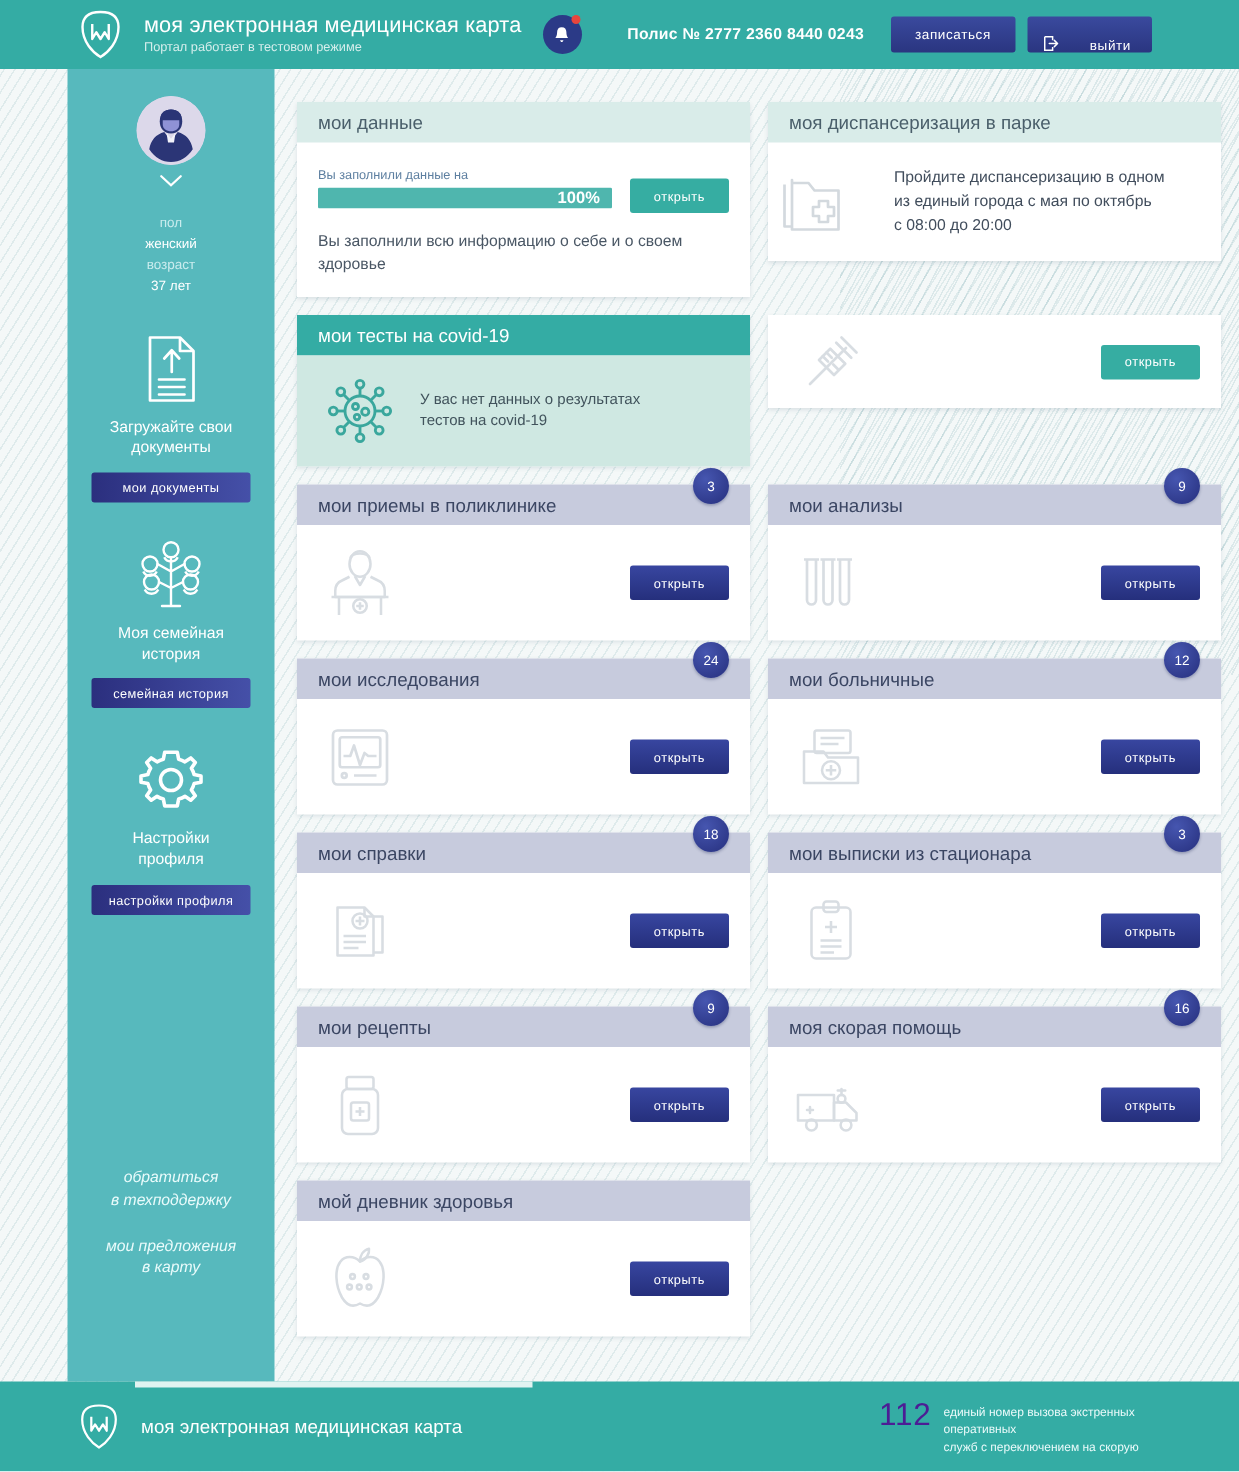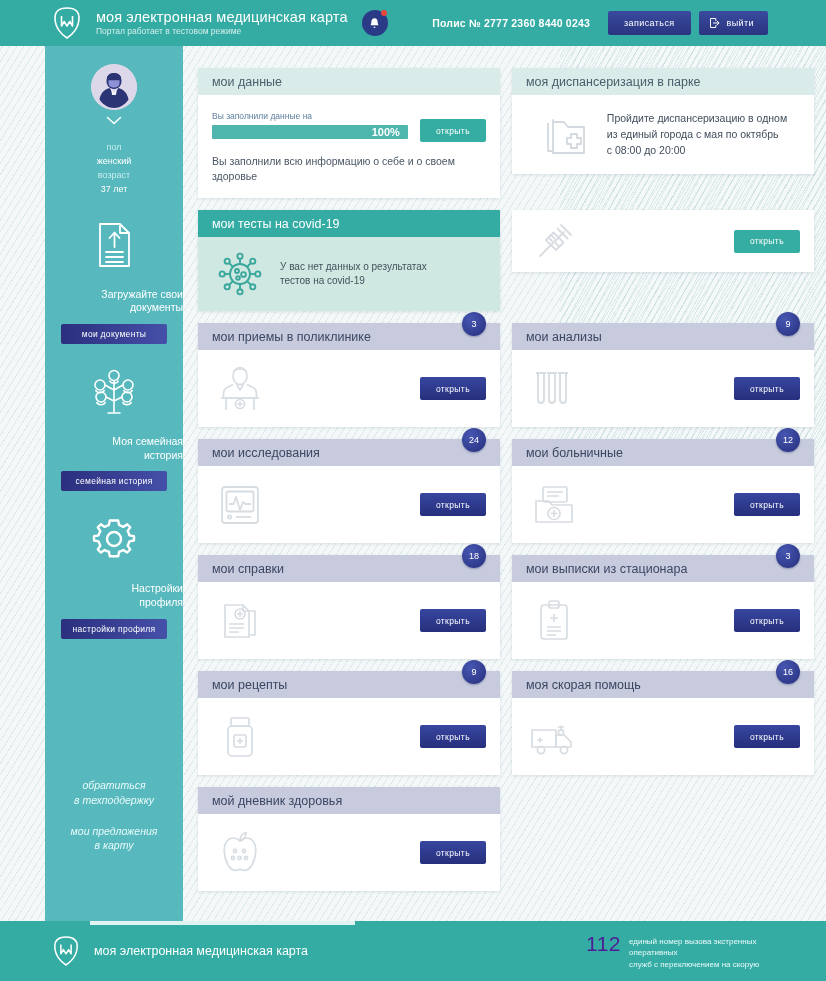--- a/index.html
+++ b/index.html
@@ -48,40 +48,40 @@
   }
   .bell-dot { position: absolute; right: 1px; top: 0px; width: 6px; height: 6px; border-radius: 50%; background: #e8453c; }
   .hdr-right { margin-left: auto; display: flex; align-items: center; margin-right: 58px; }
   .policy { font-size: 10.5px; font-weight: bold; color: #ffffff; letter-spacing: .2px; margin-right: 18px; }
   .btn-hdr {
     height: 24px; border: none; border-radius: 2px; color: #fff;
     font-size: 9px; font-family: inherit; letter-spacing: .4px; cursor: pointer;
     background: linear-gradient(180deg, #3a4a9e 0%, #2a3580 100%);
     display: flex; align-items: center; justify-content: center; padding: 0 16px;
   }
-  .btn-hdr.logout { margin-left: 8px; padding: 0 14px 0 10px; gap: 6px; }
+  .btn-hdr.logout { margin-left: 8px; padding: 0 14px 0 10px; gap: 20px; align-items: flex-end; }
 
   
   .sidebar {
     position: absolute; left: 45px; top: 46px; width: 138px; height: 875px;
     background: #57b9bd; z-index: 3; text-align: center; color: #ffffff;
   }
   .avatar {
     width: 46px; height: 46px; border-radius: 50%; background: #dcd7ea;
     margin: 18px auto 0; overflow: hidden; position: relative;
   }
   .user-name { margin-top: 9px; font-size: 11px; color: #ffffff; line-height: 1.35; }
   .chev { margin: 6px auto 0; width: 16px; height: 9px; cursor: pointer; }
   .kv { margin-top: 12px; font-size: 9px; line-height: 1.55; color: #eafafa; }
   .kv .k { color: #c9ecee; }
   .kv .v { color: #ffffff; }
 
   .nav-block { margin-top: 22px; }
   .nav-icon { height: 52px; display: flex; align-items: center; justify-content: center; }
-  .nav-label { font-size: 10.5px; line-height: 1.3; margin-top: 17px; color: #ffffff; text-align: right; }
+  .nav-label { font-size: 10.5px; line-height: 1.3; margin-top: 7px; color: #ffffff; }
   .nav-btn {
     display: inline-block; margin-top: 9px; min-width: 106px; height: 20px; line-height: 20px;
     border: none; border-radius: 2px; color: #fff; font-size: 8.5px; font-family: inherit;
     letter-spacing: .3px; cursor: pointer; padding: 0 8px;
     background: linear-gradient(90deg, #2b2f7e 0%, #4550a8 100%);
   }
   .side-links { position: absolute; bottom: 52px; left: 0; width: 100%; }
   .side-link {
     font-size: 10.5px; font-style: italic; color: #e9fbfb; line-height: 1.4;
     margin-bottom: 16px; cursor: pointer;
@@ -125,21 +125,21 @@
   .data-body { padding: 12px 14px 14px; }
   .data-top { display: flex; align-items: center; gap: 12px; }
   .prog-col { flex: 1; }
   .prog-label { font-size: 8.5px; color: #5d7fa0; margin-bottom: 4px; }
   .prog-track { height: 14px; background: #e2eef0; border-radius: 1px; position: relative; overflow: hidden; }
   .prog-fill { height: 100%; background: #4fb6ae; display: flex; align-items: center; justify-content: flex-end; }
   .prog-pct { font-size: 11px; font-weight: bold; color: #ffffff; padding-right: 8px; }
   .data-note { margin-top: 12px; font-size: 10.5px; color: #4a5765; line-height: 1.45; }
 
   
-  .disp-body { padding: 16px 18px; display: flex; align-items: center; gap: 12px; min-height: 77px; justify-content: center; }
+  .disp-body { padding: 16px 2px; display: flex; align-items: center; gap: 26px; min-height: 77px; }
   .disp-text { font-size: 10.5px; color: #414d5c; line-height: 1.5; }
 
   
   .covid-body { background: #cfe8e2; padding: 13px 14px; display: flex; align-items: center; gap: 12px; min-height: 62px; }
   .covid-text { font-size: 10px; color: #41535c; line-height: 1.45; }
 
   
   .ic-body { height: 77px; padding: 0 14px; display: flex; align-items: center; }
   .ic-body .spacer { flex: 1; }
   .ic-slot { width: 56px; display: flex; align-items: center; justify-content: center; }

